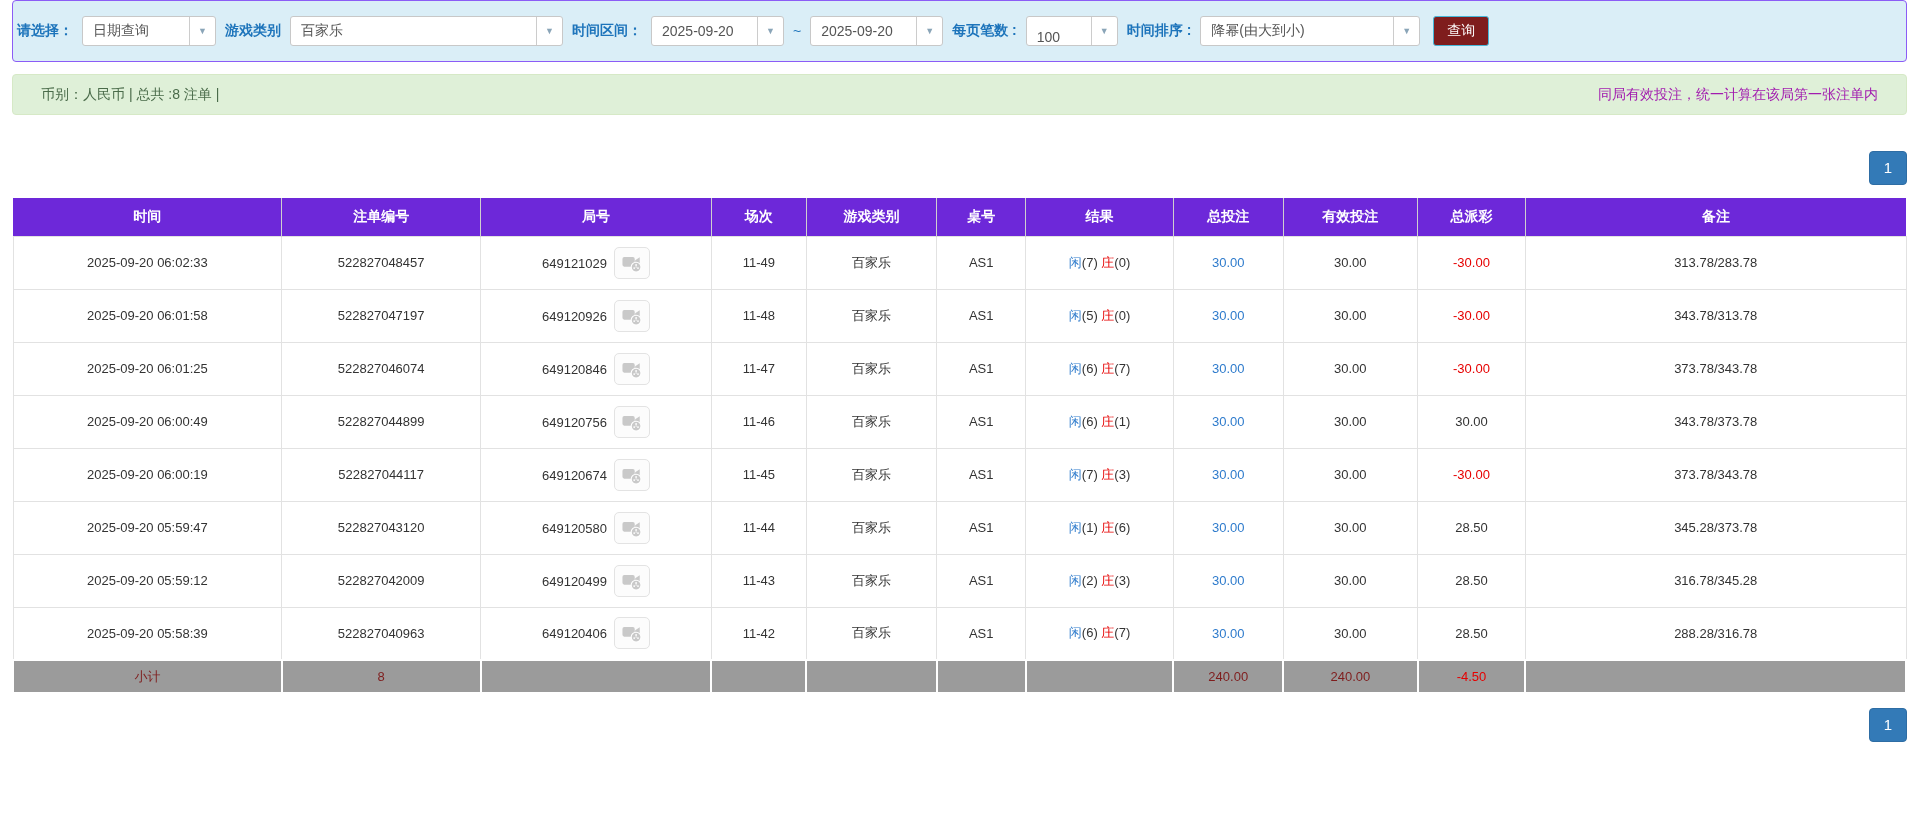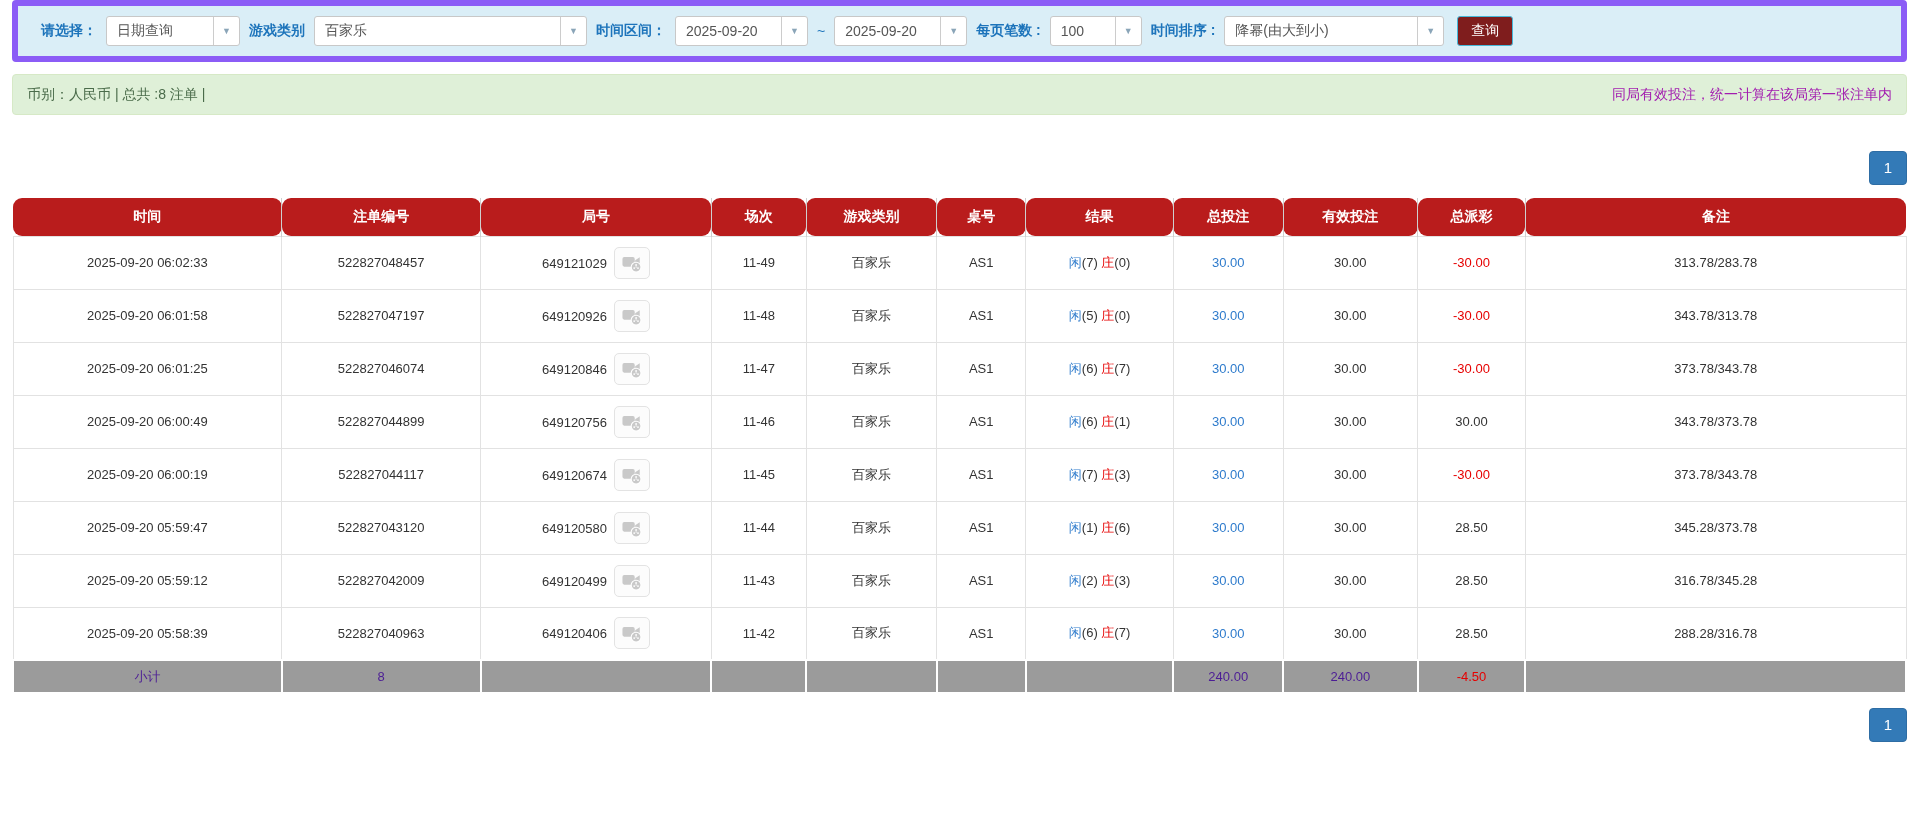--- a/index.html
+++ b/index.html
@@ -7,88 +7,88 @@
   body {
     width:1919px; height:818px; overflow:hidden; background:#fff;
     font-family:"Liberation Sans","DejaVu Sans",sans-serif;
   }
   .page { padding:0 12px; }
 
   .title { font-size:22px; color:#222; font-weight:500; margin:10px 0 14px 0; }
 
   
   .filter-bar {
-    background:#daeef7; border:6px solid #8b5cf6; border-radius:4px;
-    height:62px; display:flex; align-items:center; padding:0 23px; gap:9px;
+    background:#daeef7; border:1px solid #8b5cf6; border-radius:4px;
+    height:62px; display:flex; align-items:center; padding:0 4px; gap:9px;
     white-space:nowrap;
   }
   .flabel { color:#1d74bb; font-weight:bold; font-size:14px; }
   .tilde  { color:#1d74bb; font-size:14px; }
   .select {
     background:#fff; border:1px solid #c8c8c8; border-radius:3px;
     height:30px; display:inline-flex; align-items:center; font-size:14px; color:#555;
     cursor:pointer;
   }
   .sel-val { flex:1; padding:0 10px; overflow:hidden; text-overflow:ellipsis; }
   .sel-arrow {
     width:26px; align-self:stretch; border-left:1px solid #ccc;
     display:flex; align-items:center; justify-content:center;
     color:#8aa5b8; font-size:9px;
   }
   .w-qtype { width:134px; } .w-game { width:273px; } .w-date { width:133px; }
-  .w-pp { width:92px; } .w-sort { width:220px; }
+  .w-pp { width:92px;align-items:flex-end; } .w-sort { width:220px; }
   .btn-search {
     margin-left:4px; width:56px; height:30px; background:#7f1d1d; border:1px solid #46b8da;
     border-radius:3px; color:#fff; font-size:14px; cursor:pointer;
     font-family:inherit;
   }
 
   
   .summary-bar {
     margin-top:12px; background:#dff0d8; border:1px solid #d6e9c6; border-radius:4px;
-    height:41px; padding:0 14px; display:flex; align-items:center;
+    height:41px; padding:0 28px; display:flex; align-items:center;
     justify-content:space-between; font-size:14px;
   }
   .sum-left  { color:#4a6b4a; }
   .sum-right { color:#a21caf; }
 
   
   .pager { text-align:right; }
   .pager.top { margin:36px 0 13px 0; }
   .pager.bottom { margin-top:14px; }
   .page-btn {
     display:inline-block; min-width:38px; height:34px; line-height:32px;
     background:#337ab7; border:1px solid #2e6da4; border-radius:4px;
     color:#fff; font-size:15px; text-align:center; cursor:pointer;
   }
 
   
   table { width:100%; border-collapse:collapse; table-layout:fixed; }
   thead th {
-    background:#b91c1c; color:#fff; font-size:14px; font-weight:bold;
-    height:38px; border-right:1px solid #cfcfcf; text-align:center;border-radius:9px;
+    background:#6d28d9; color:#fff; font-size:14px; font-weight:bold;
+    height:38px; border-right:1px solid #cfcfcf; text-align:center;
   }
   thead th:last-child { border-right:none; }
   tbody td {
     height:53px; text-align:center; font-size:13px; color:#333;
     border:1px solid #e2e2e2; background:#fff; padding:2px;
   }
   .round-no { vertical-align:middle; }
   .video-btn {
     display:inline-flex; align-items:center; justify-content:center;
     width:36px; height:32px; margin-left:7px; vertical-align:middle;
     background:#fcfcfc; border:1px solid #e3e3e3; border-radius:5px; cursor:pointer;
   }
   .video-btn svg { display:block; }
   .lbl-p { color:#2e7bcc; }
   .lbl-b { color:#e60000; }
   .bet-link { color:#2e7bcc; text-decoration:none; cursor:pointer; }
   td.neg { color:#e60000; }
   tfoot td {
-    background:#9b9b9b; color:#4c1d95; font-size:13px; height:33px;
+    background:#9b9b9b; color:#7f1d1d; font-size:13px; height:33px;
     border:2px solid #fff; text-align:center;
   }
   tfoot td.neg { color:#e60000; }
 </style>
 </head>
 <body>
 
 <div class="page">
 
 

